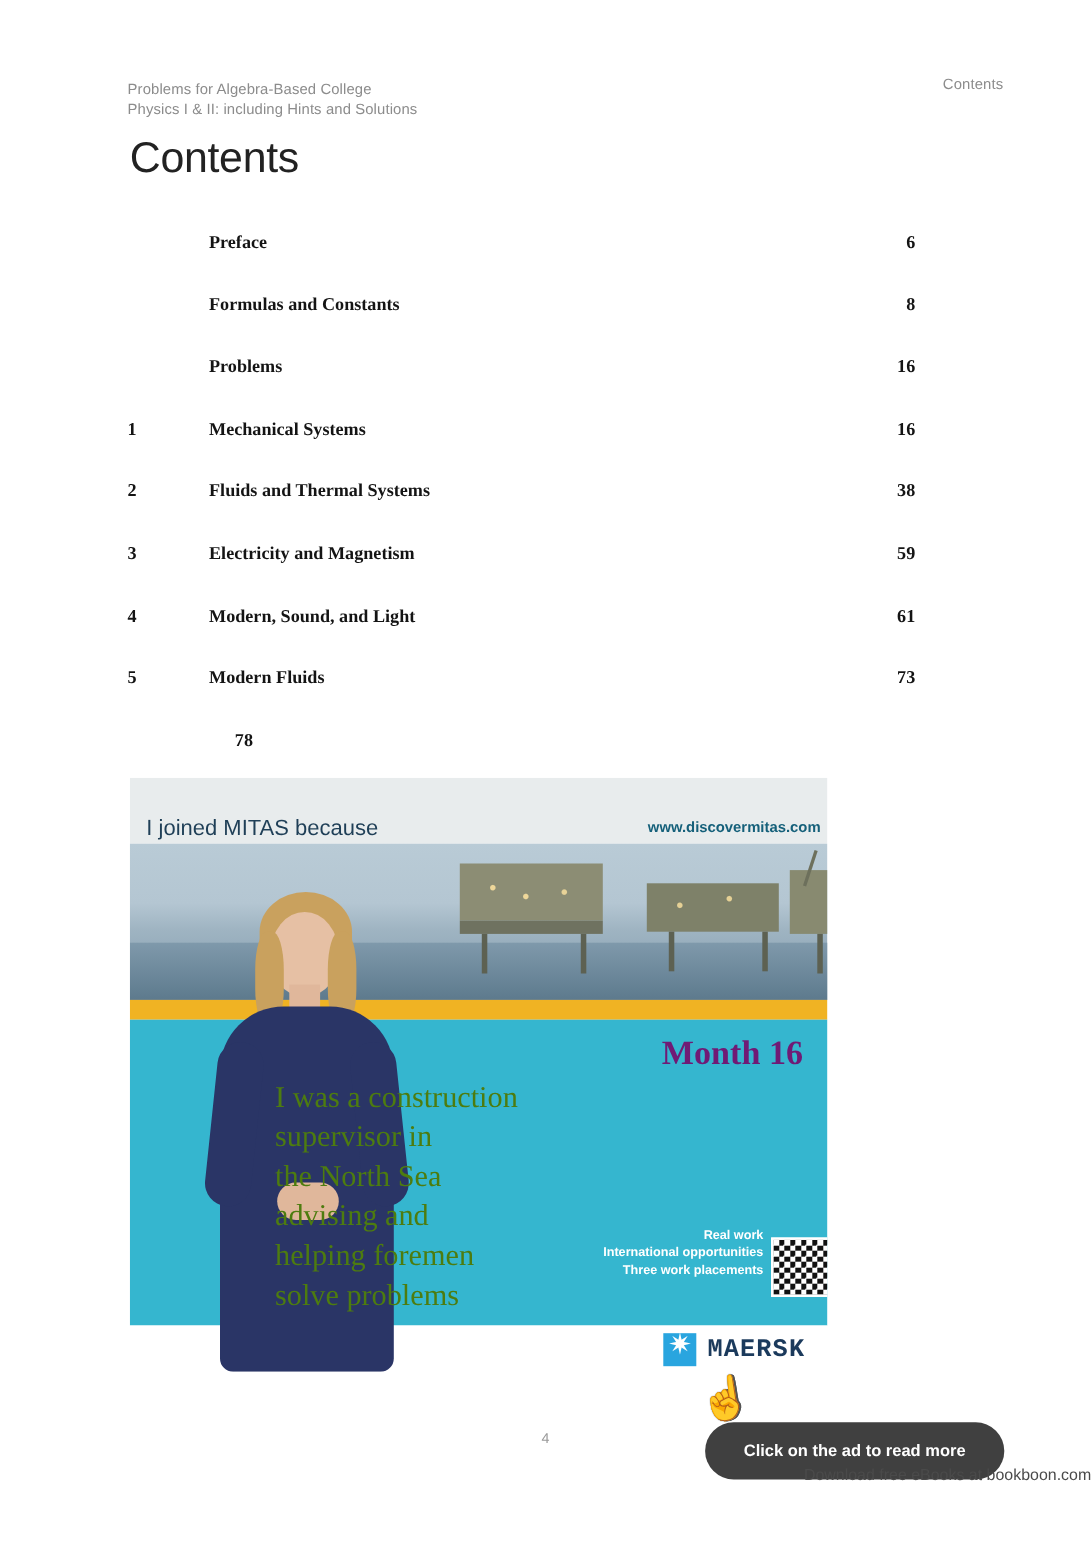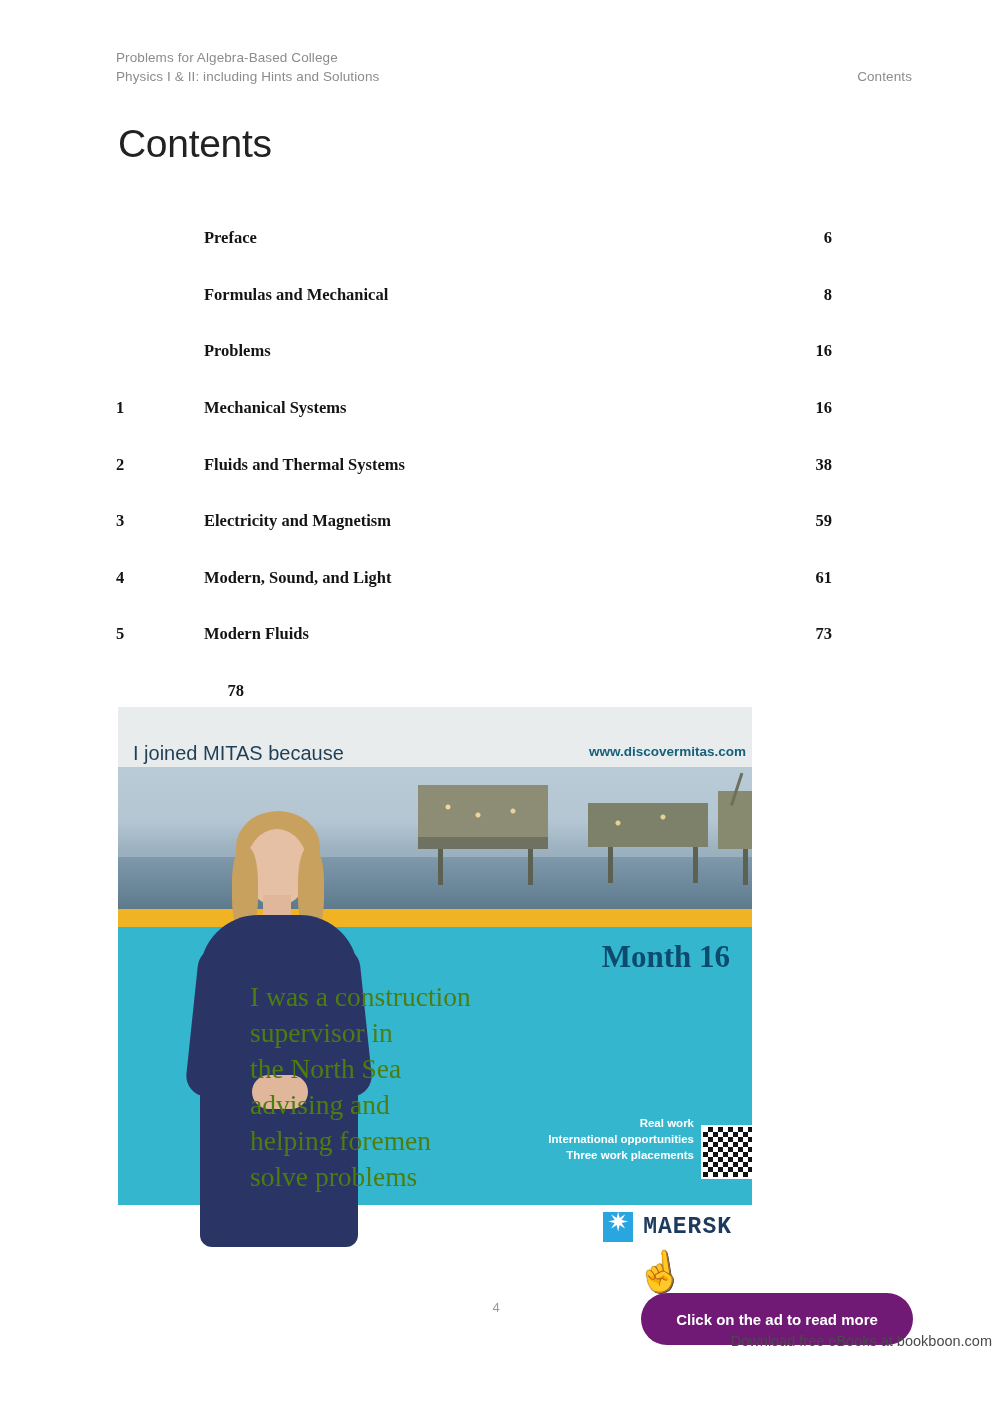--- a/index.html
+++ b/index.html
@@ -24,20 +24,21 @@
     display: flex;
     justify-content: space-between;
     align-items: flex-start;
     color: #8c8c8c;
     font-size: 13.5px;
     line-height: 19px;
     letter-spacing: 0.1px;
   }
   .page-header .title-left {
     white-space: pre-line;
+    margin-top: 23px;
   }
   .page-header .title-right {
     white-space: nowrap;
     padding-top: 19px;
   }
 
   
   .page-title {
     position: absolute;
     left: 118px;
@@ -50,27 +51,26 @@
 
   
   .toc {
     position: absolute;
     left: 116px;
     top: 210px;
     width: 716px;
   }
   .toc-row {
     display: flex;
-    align-items: center;
+    align-items: flex-start;
     height: 56.6px;
     font-family: "Liberation Serif", serif;
     font-size: 16.5px;
     font-weight: bold;
     color: #141414;
-    gap: 14px;
   }
   .toc-num {
     width: 74px;
     flex: none;
     text-align: left;
   }
   .toc-label {
     flex: 1 1 auto;
   }
   .toc-page {
@@ -234,21 +234,21 @@
     width: 56px; height: 34px; background: #e0b79b;
     border-radius: 18px;
   }
 
   .ad-month {
     position: absolute;
     right: 22px; top: 232px;
     font-family: "Liberation Serif", serif;
     font-size: 31px;
     font-weight: bold;
-    color: #0c4a6e;
+    color: #701a75;
     text-align: center;
   }
   .ad-copy {
     position: absolute;
     right: 22px; top: 272px;
     width: 480px;
     font-family: "Liberation Serif", serif;
     font-size: 27.5px;
     line-height: 36px;
     color: #4d7c0f;
@@ -305,21 +305,21 @@
   }
 
   
   .cta {
     position: absolute;
     left: 641px;
     top: 1293px;
     width: 272px;
     height: 52px;
     border-radius: 26px;
-    background: #701a75;
+    background: #404040;
     color: #ffffff;
     font-size: 15px;
     font-weight: bold;
     display: flex;
     align-items: center;
     justify-content: center;
     cursor: pointer;
   }
   .cursor-hand {
     position: absolute;
@@ -364,21 +364,21 @@
 <div class="toc">
 
   <div class="toc-row">
     <span class="toc-num"></span>
     <span class="toc-label">Preface</span>
     <span class="toc-page">6</span>
   </div>
 
   <div class="toc-row">
     <span class="toc-num"></span>
-    <span class="toc-label">Formulas and Mechanical</span>
+    <span class="toc-label">Formulas and Constants</span>
     <span class="toc-page">8</span>
   </div>
 
   <div class="toc-row">
     <span class="toc-num"></span>
     <span class="toc-label">Problems</span>
     <span class="toc-page">16</span>
   </div>
 
   <div class="toc-row">

